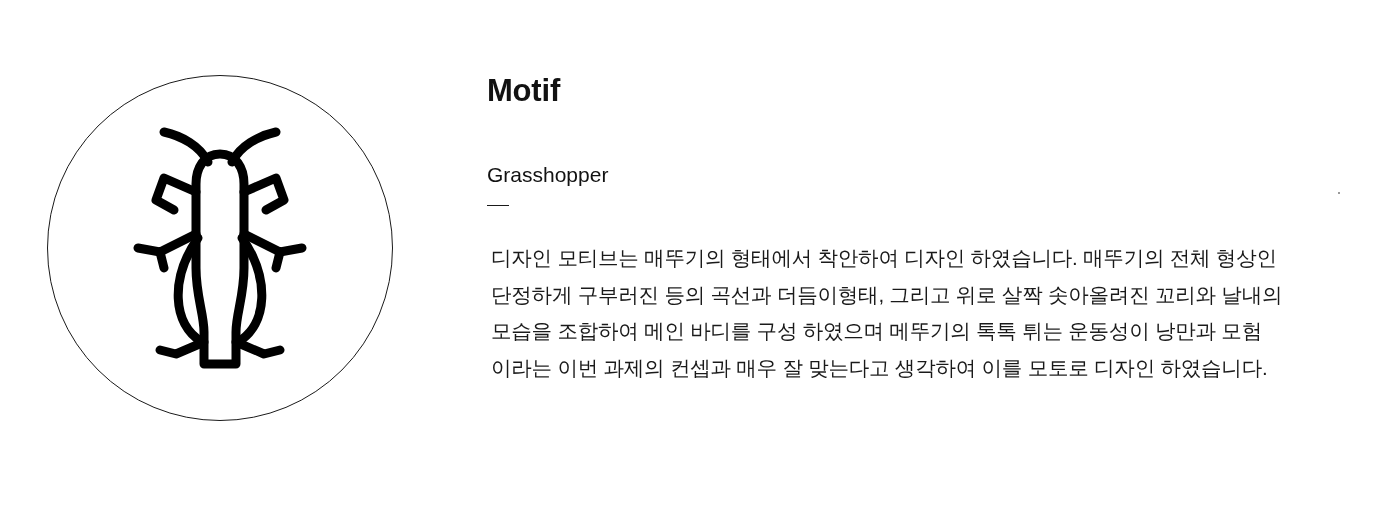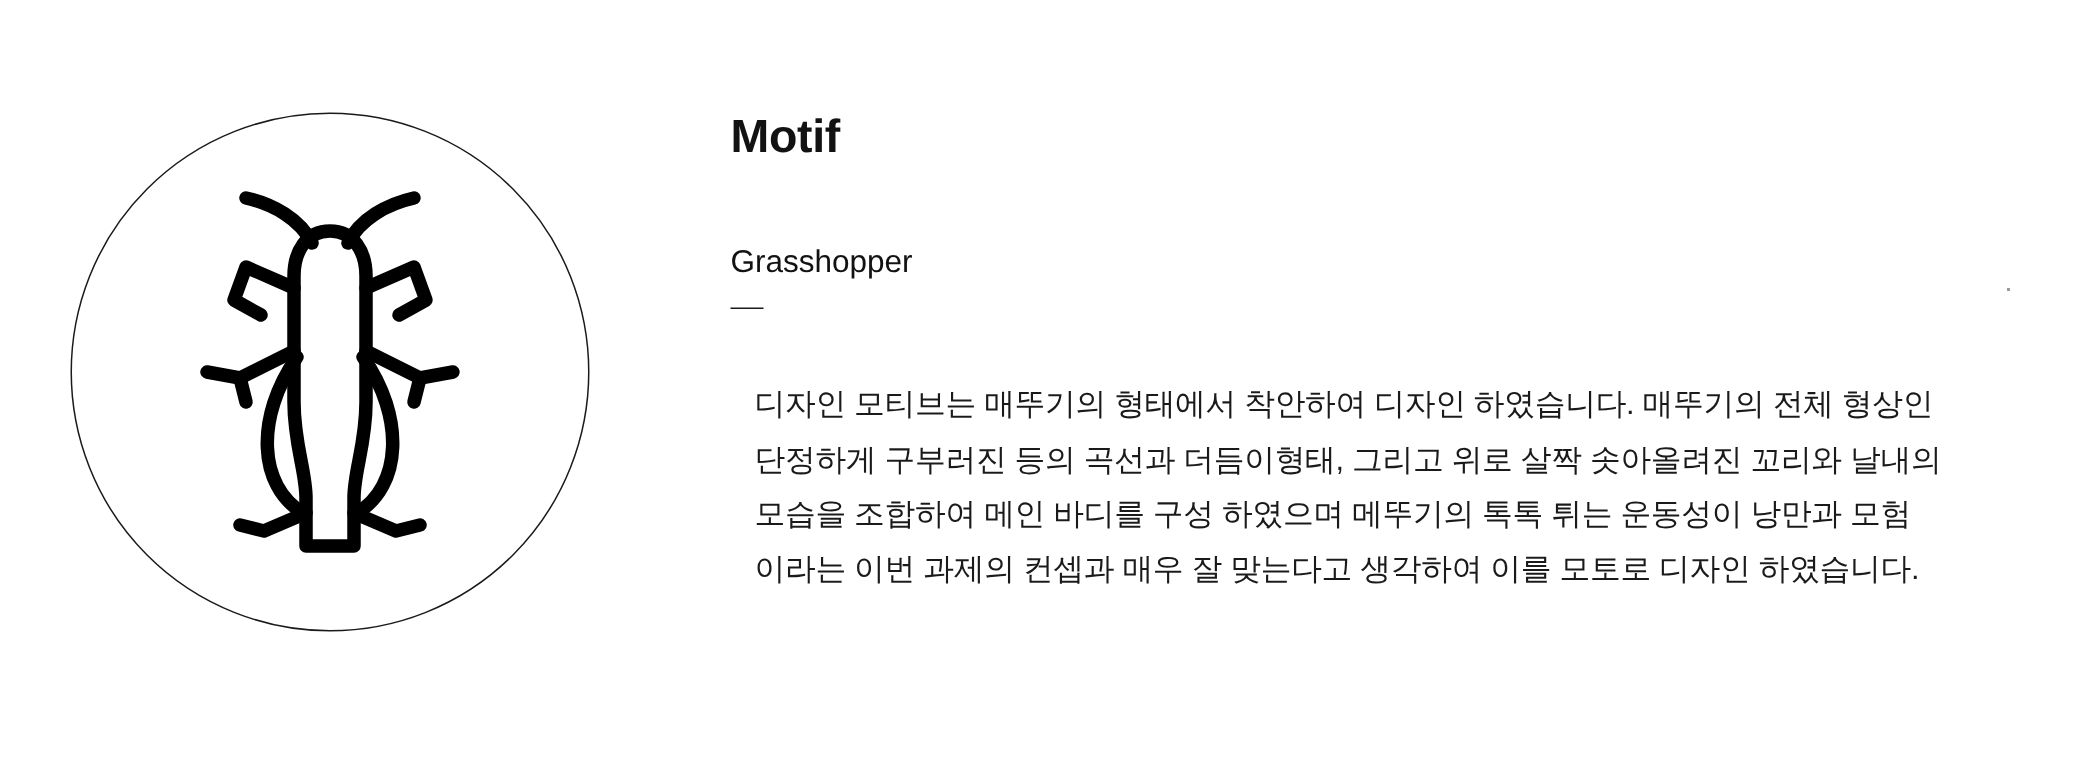--- a/index.html
+++ b/index.html
@@ -67,21 +67,21 @@
     line-height: 1.2;
     color: #121212;
   }
   .rule {
     margin-top: 18px;
     width: 22px;
     height: 0;
     border-top: 1.6px solid #1a1a1a;
   }
   .body-text {
-    margin: 16px;
+    margin: 4px;
     padding-top: 30px;
     font-size: 20.5px;
     line-height: 1.78;
     color: #1a1a1a;
     letter-spacing: -0.2px;
     max-width: 836px;
     word-break: keep-all;
   }
   .stray-dot {
     position: absolute;

